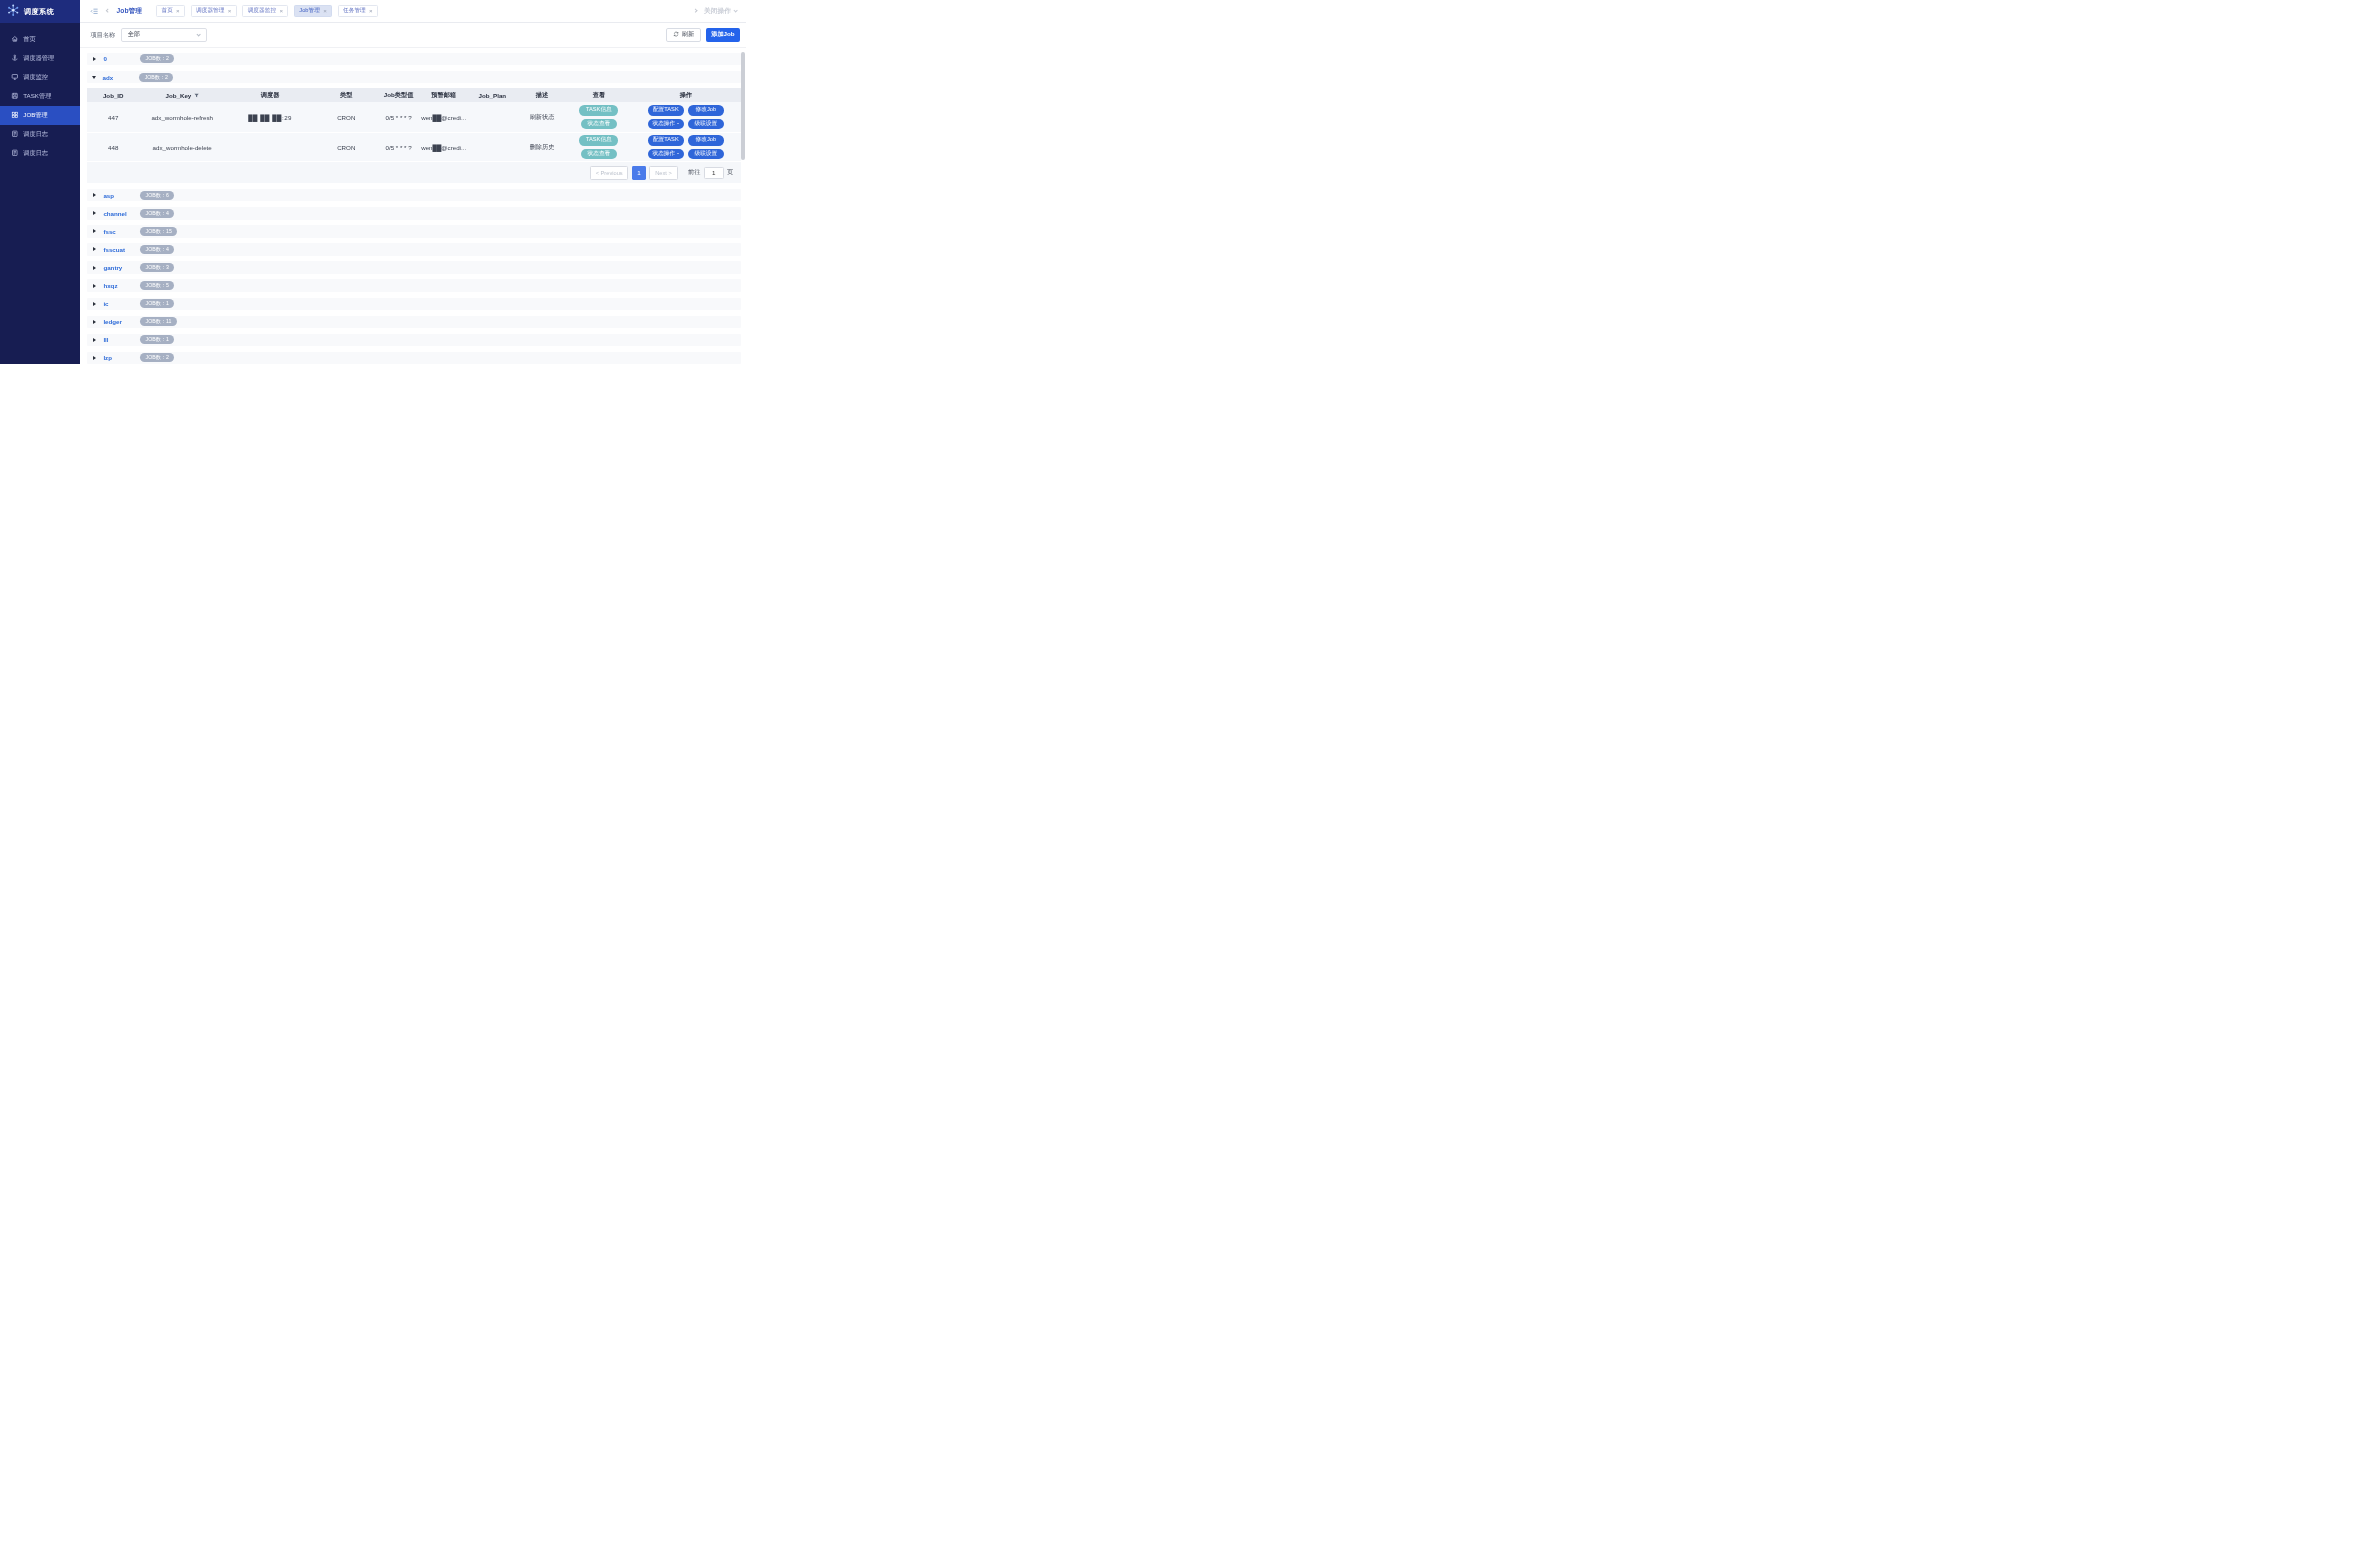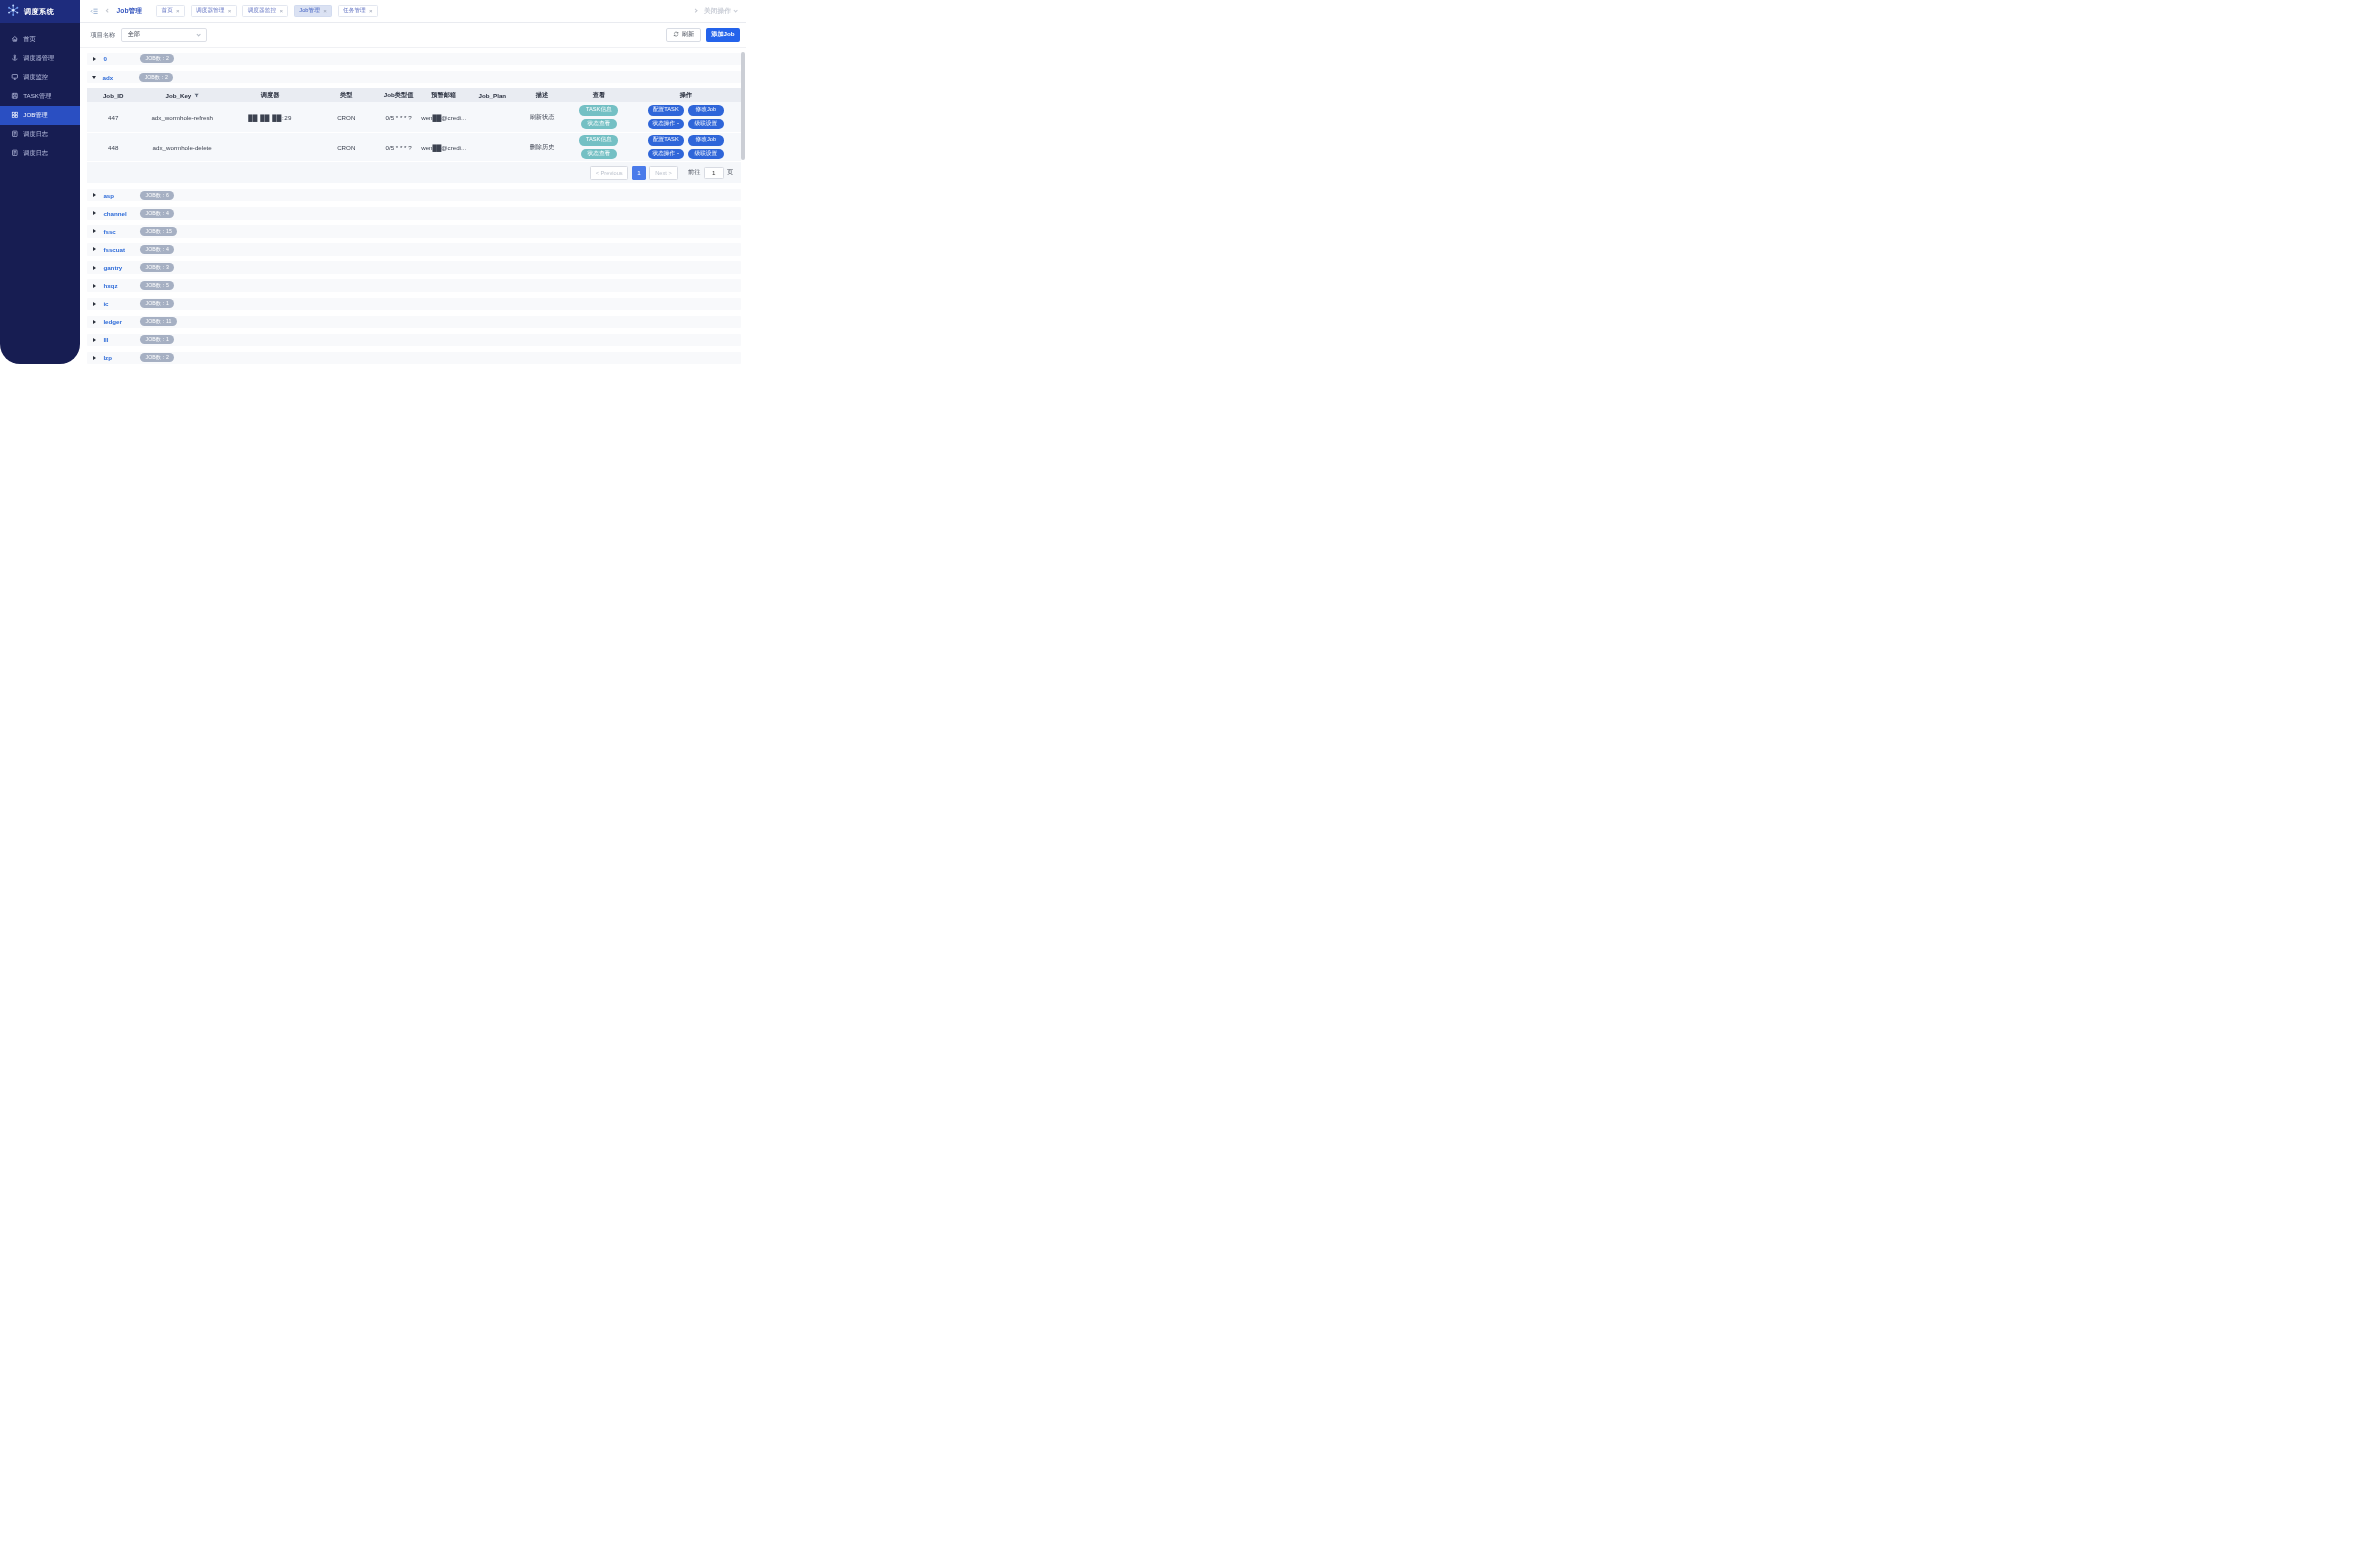--- a/index.html
+++ b/index.html
@@ -2,21 +2,21 @@
 <html style="font-size:7.6px"><head>
 <meta charset="utf-8">
 <title>调度系统</title>
 <style>
   * { margin:0; padding:0; box-sizing:border-box; }
   html,body { width:746px; height:364px; overflow:hidden; background:#fff;
     font-family:"Liberation Sans","DejaVu Sans",sans-serif; }
   .app { position:relative; width:746px; height:364px; display:flex; }
 
   
-  .sidebar { width:80px; min-width:80px; height:100%; background:#171d52; color:#c3c9e8;border-radius:20px; }
+  .sidebar { width:80px; min-width:80px; height:100%; background:#171d52; color:#c3c9e8; }
   .logo-area { height:23px; background:#1e2c7d; display:flex; align-items:center; padding-left:6.7px; gap:4.8px; }
   .logo-area .app-title { color:#fff; font-size:7.1px; font-weight:bold; letter-spacing:0.5px; }
   .nav { padding-top:6.7px; }
   .nav-item { height:19px; display:flex; align-items:center; padding-left:10.5px; gap:5.2px;
     font-size:6.2px; cursor:pointer; color:#c3c9e8; }
   .nav-item svg { flex:none; }
   .nav-item.active { background:#2a4fc2; color:#fff; }
 
   
   .main { flex:1; display:flex; flex-direction:column; position:relative; }

